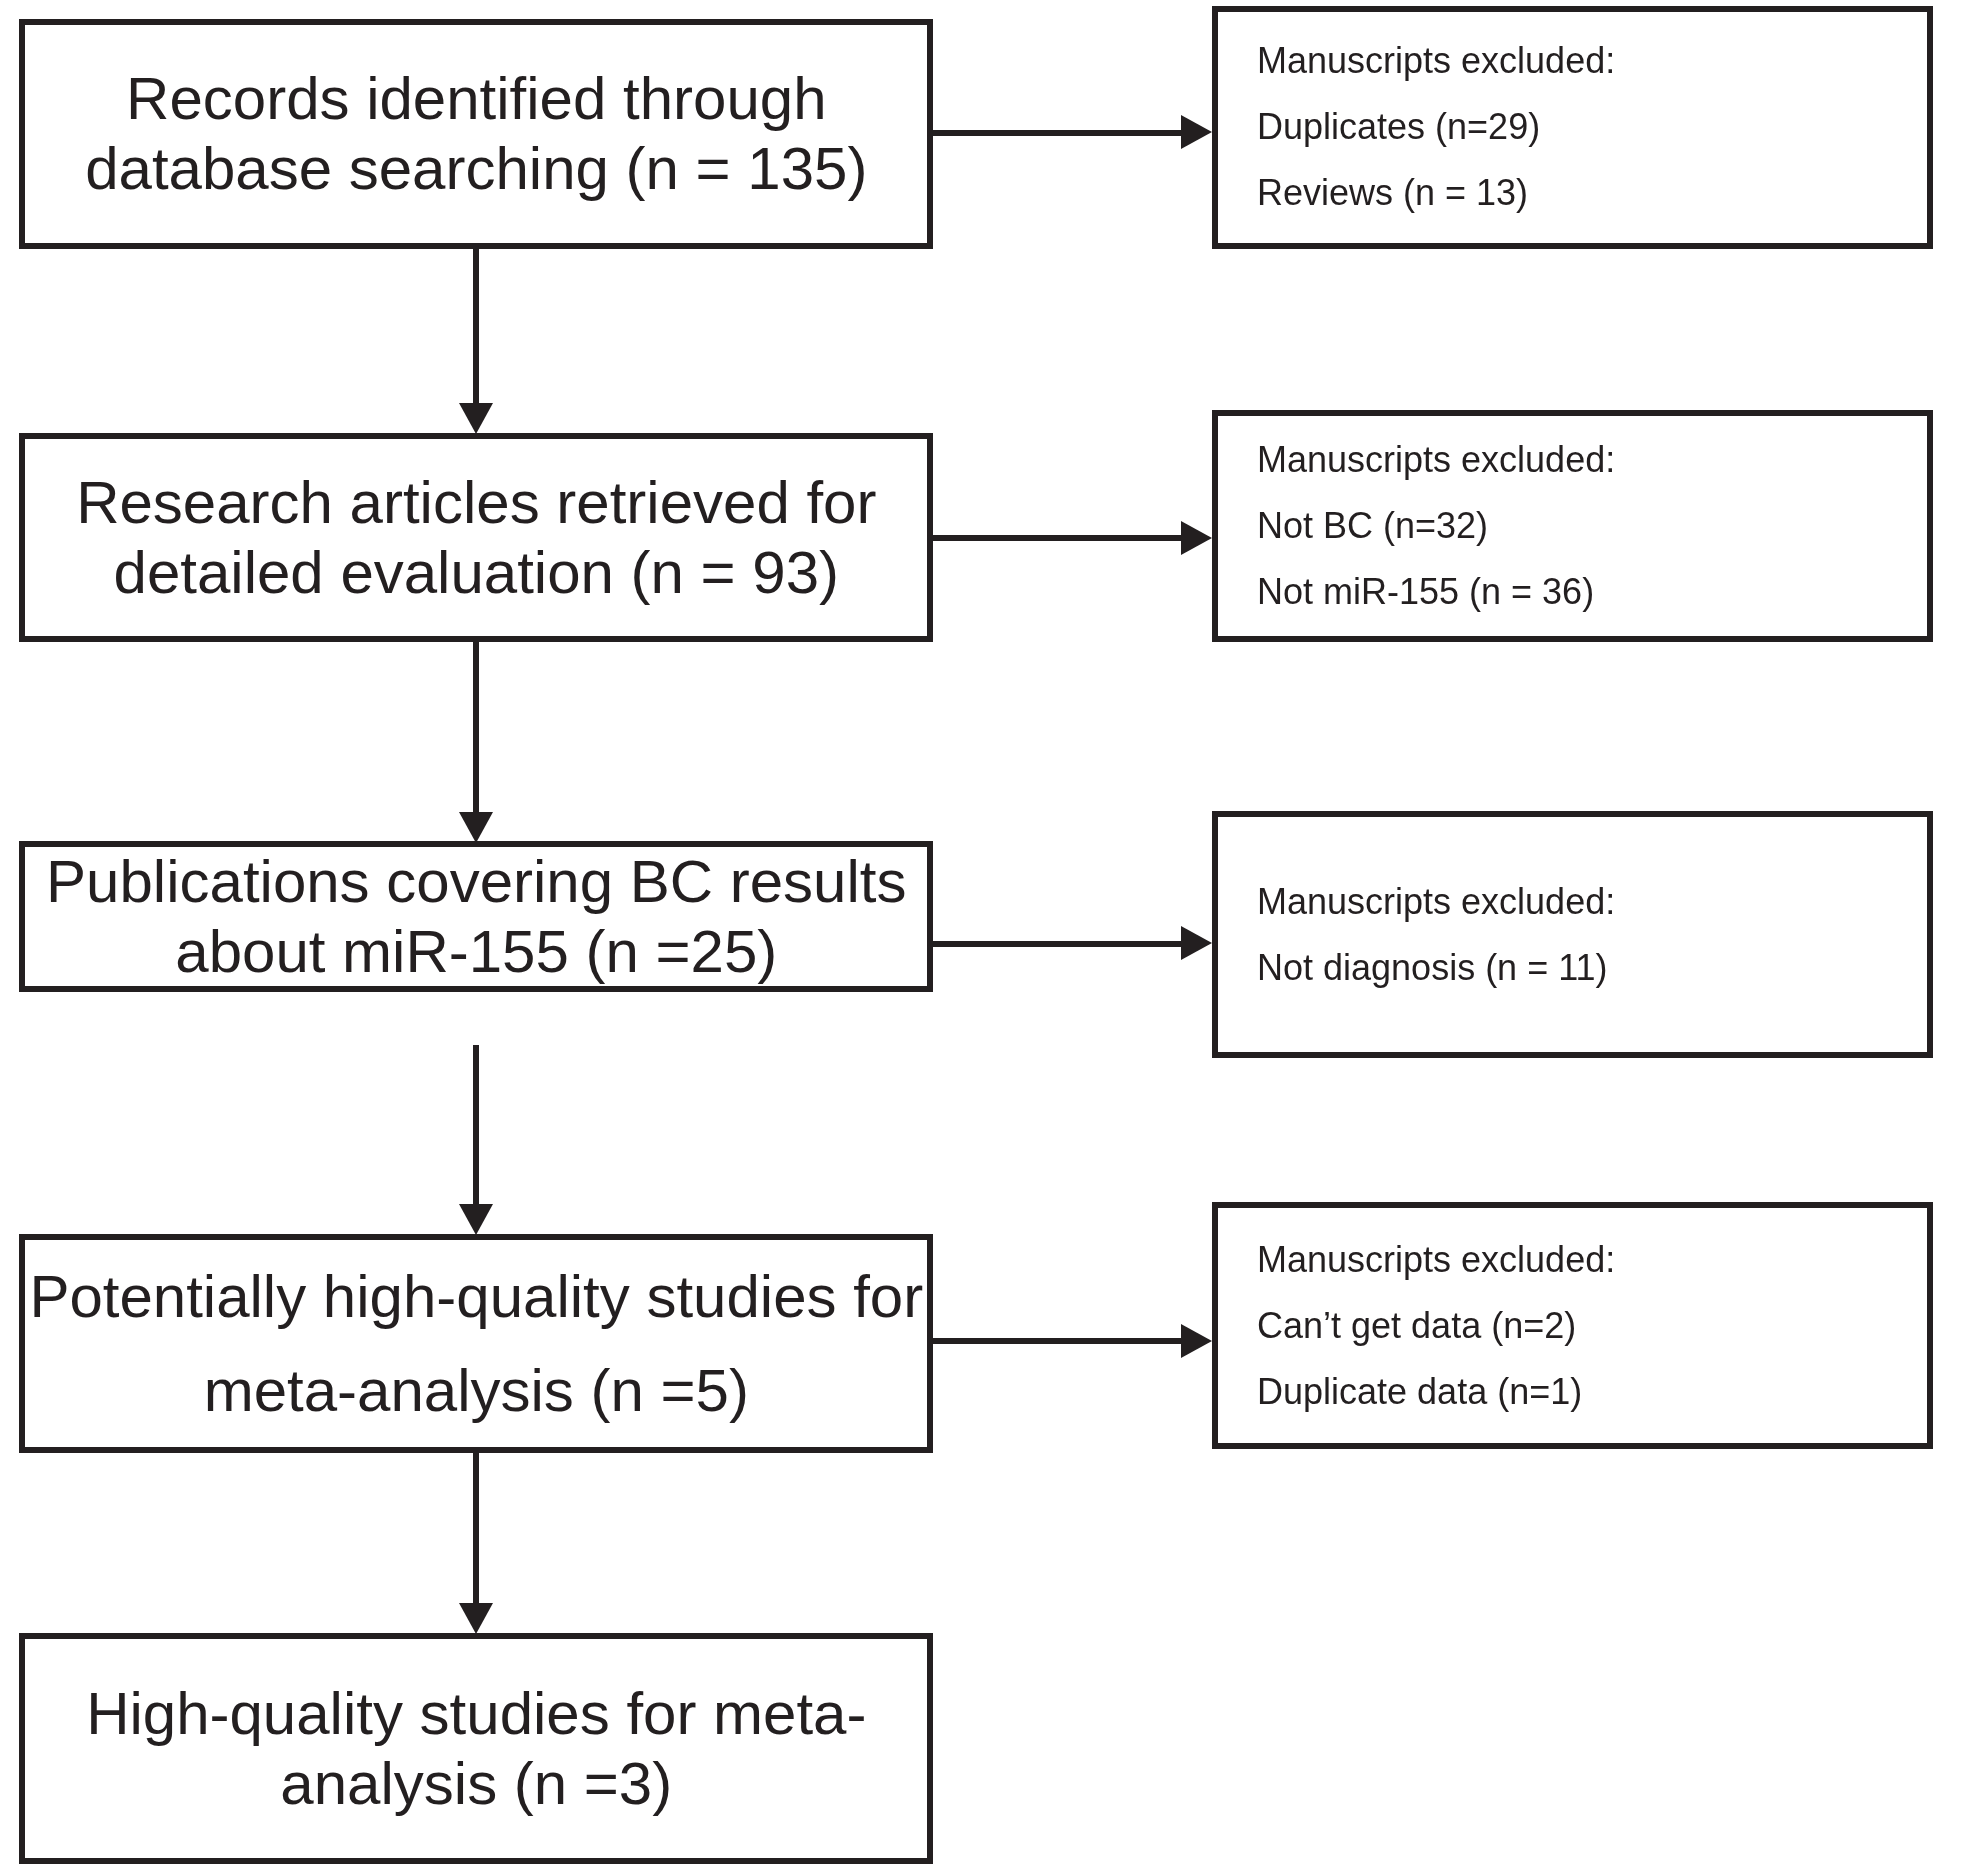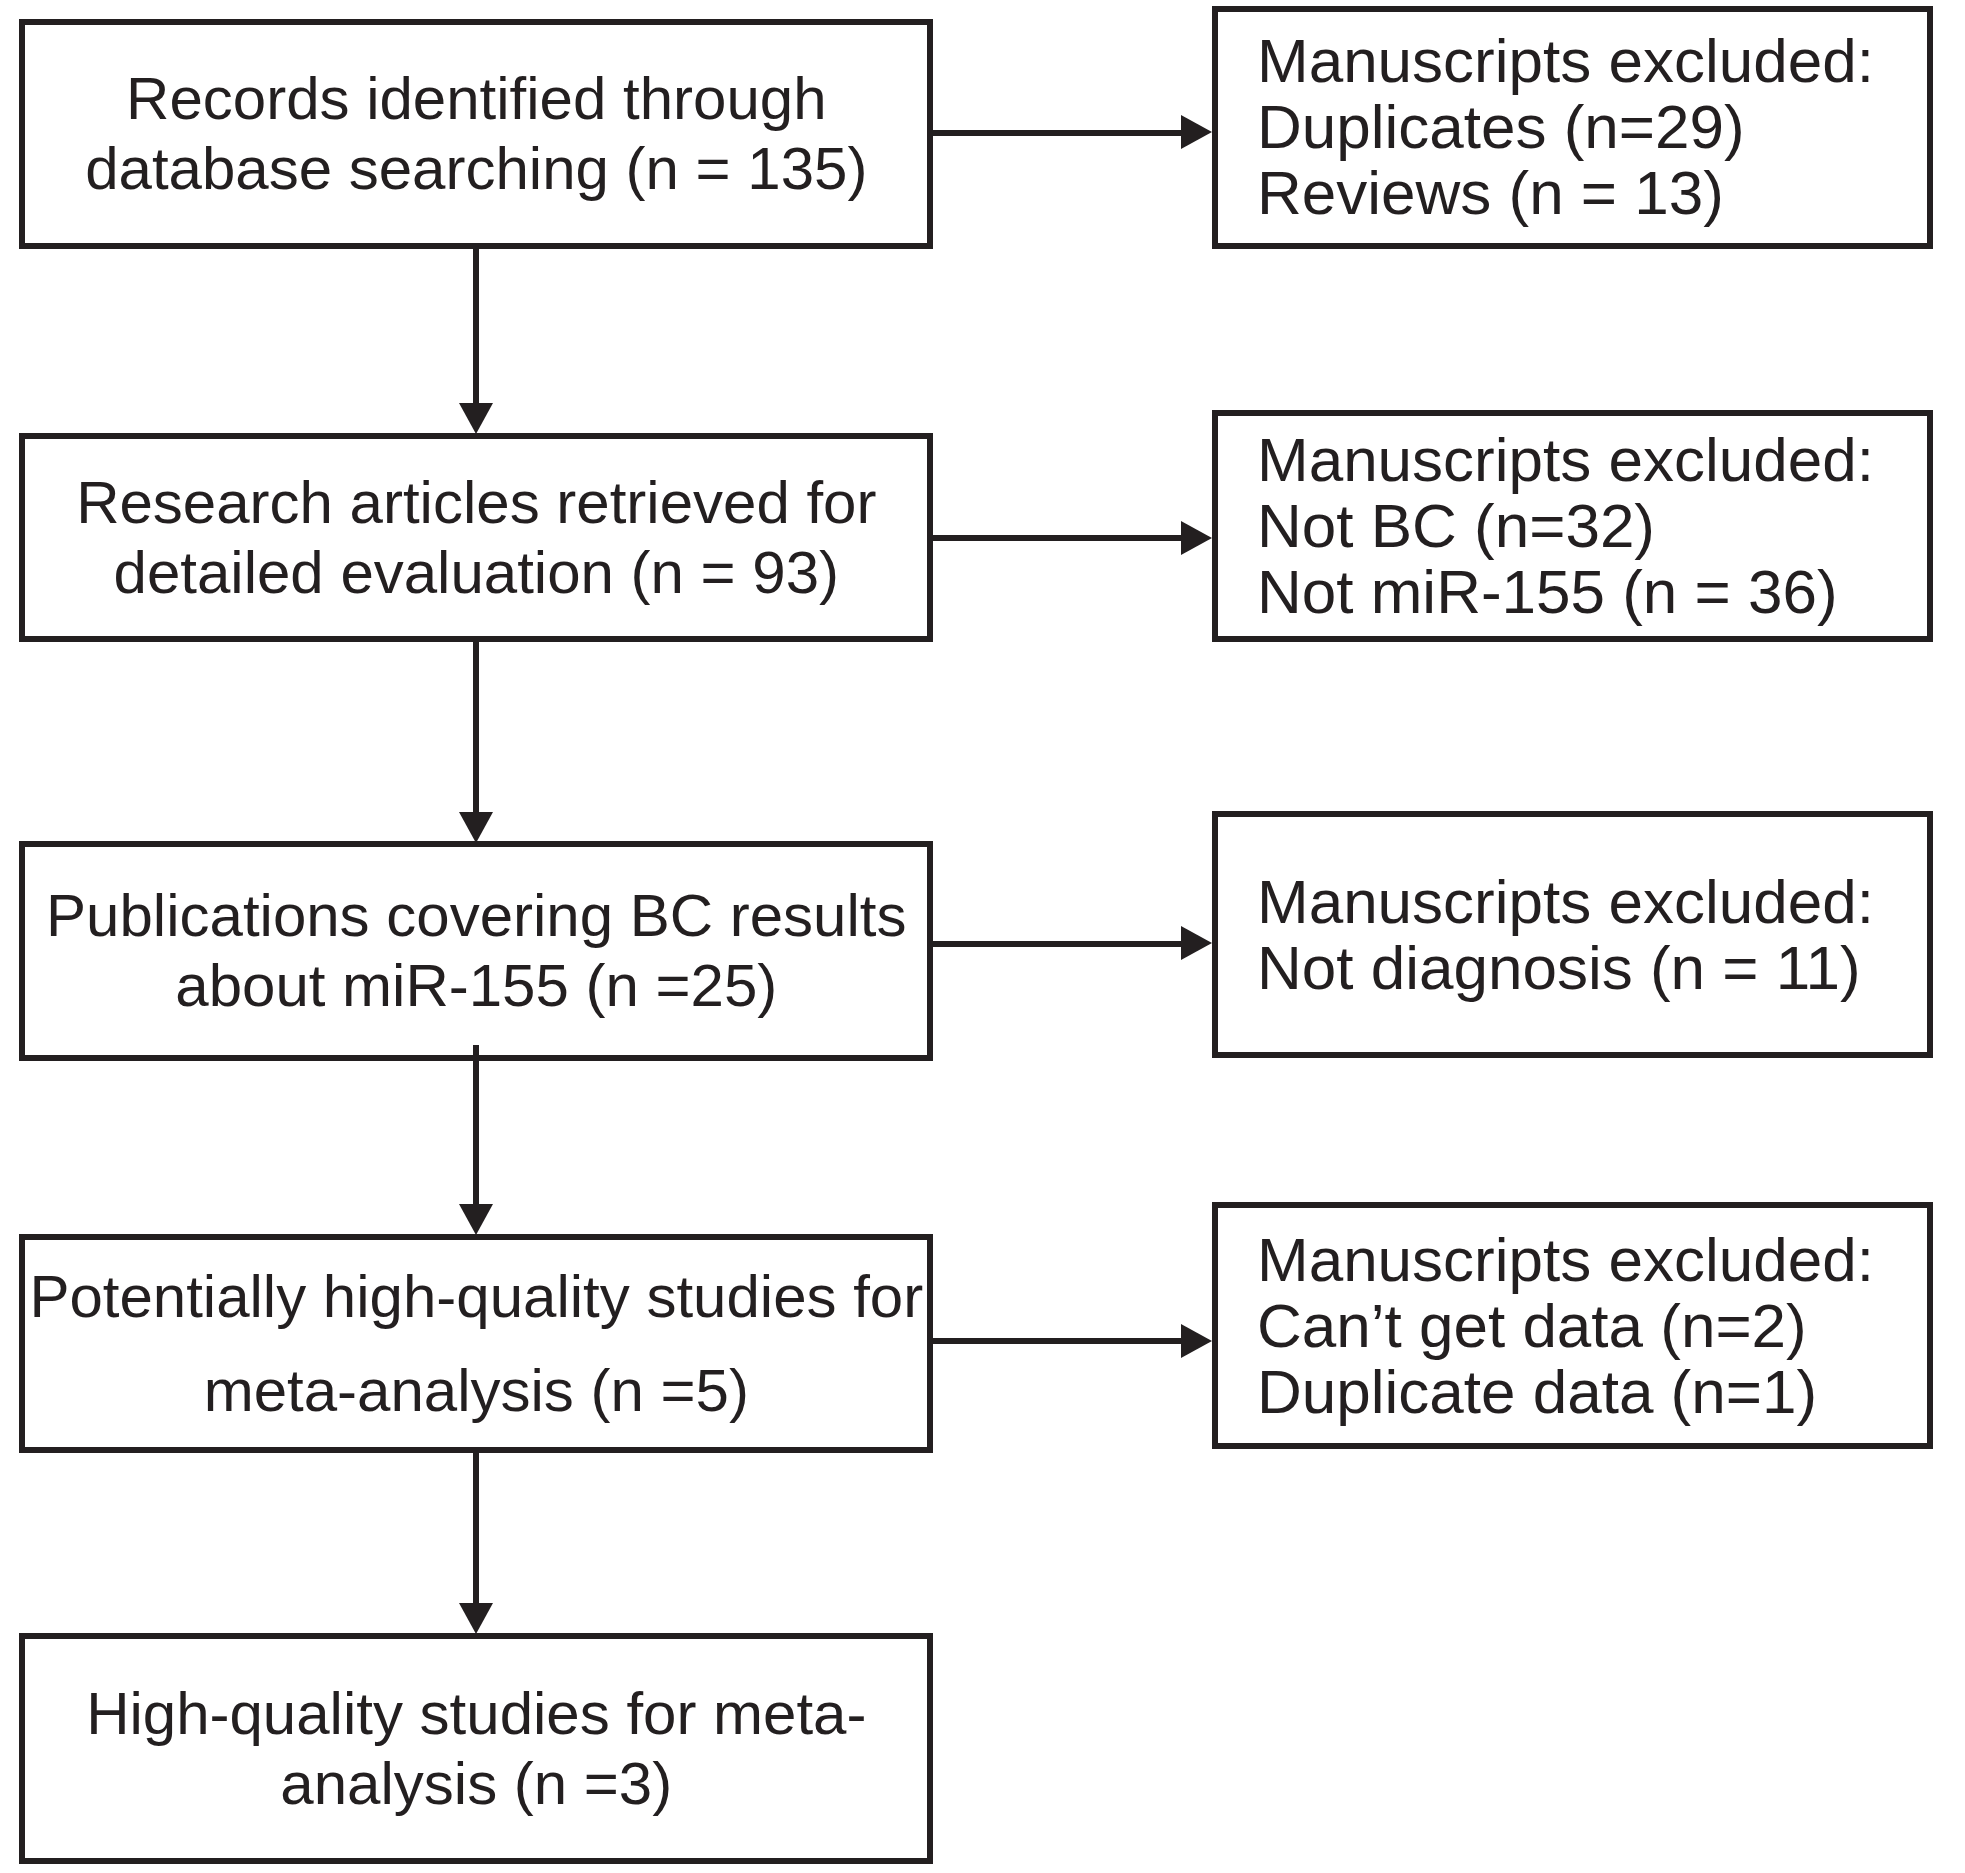--- a/index.html
+++ b/index.html
@@ -25,21 +25,21 @@
     align-items:center;
     text-align:center;
     font-size:60px;
     line-height:70px;
   }
   .rbox{
     left:1212px; width:721px;
     align-items:flex-start;
     text-align:left;
     padding-left:39px;
-    font-size:62px;
+    font-size:36px;
     line-height:66px;
   }
   .line{ white-space:nowrap; }
   .vline{
     position:absolute;
     width:5.7px; left:473px;
     background:var(--ink);
   }
   .vhead{
     position:absolute;
@@ -71,21 +71,21 @@
   <div class="box lbox" style="top:19px;height:230px;">
     <div class="line">Records identified through</div>
     <div class="line">database searching (n = 135)</div>
   </div>
 
   <div class="box lbox" style="top:433px;height:209px;text-align:center;">
     <div class="line">Research articles retrieved for</div>
     <div class="line">detailed evaluation (n = 93)</div>
   </div>
 
-  <div class="box lbox" style="top:841px;height:220px;text-align:center;">
+  <div class="box lbox" style="top:841px;height:151px;text-align:center;">
     <div class="line">Publications covering BC results</div>
     <div class="line">about miR-155 (n =25)</div>
   </div>
 
   <div class="box lbox" style="top:1234px;height:219px;gap:24px;">
     <div class="line">Potentially high-quality studies for</div>
     <div class="line">meta-analysis (n =5)</div>
   </div>
 
   <div class="box lbox" style="top:1633px;height:231px;">

